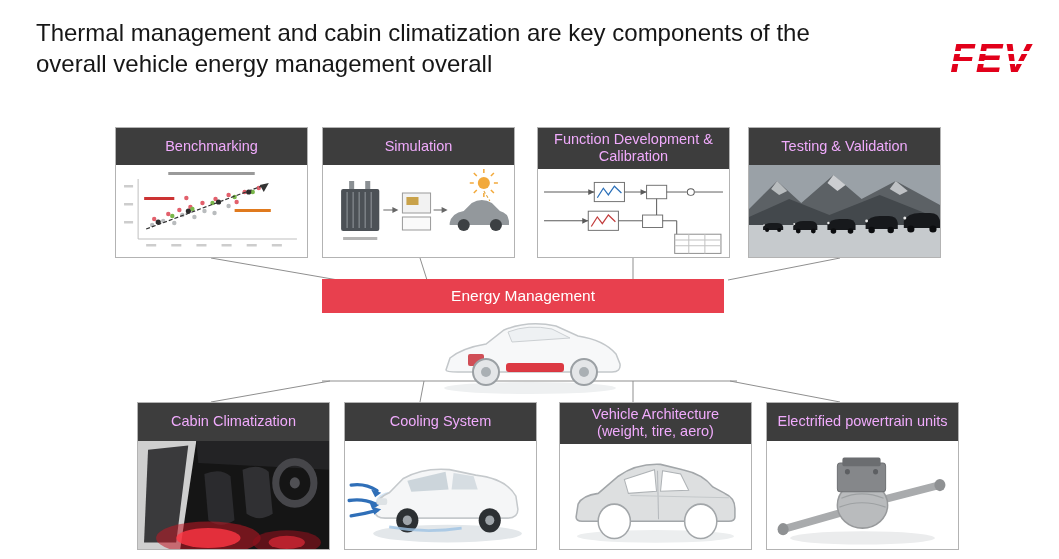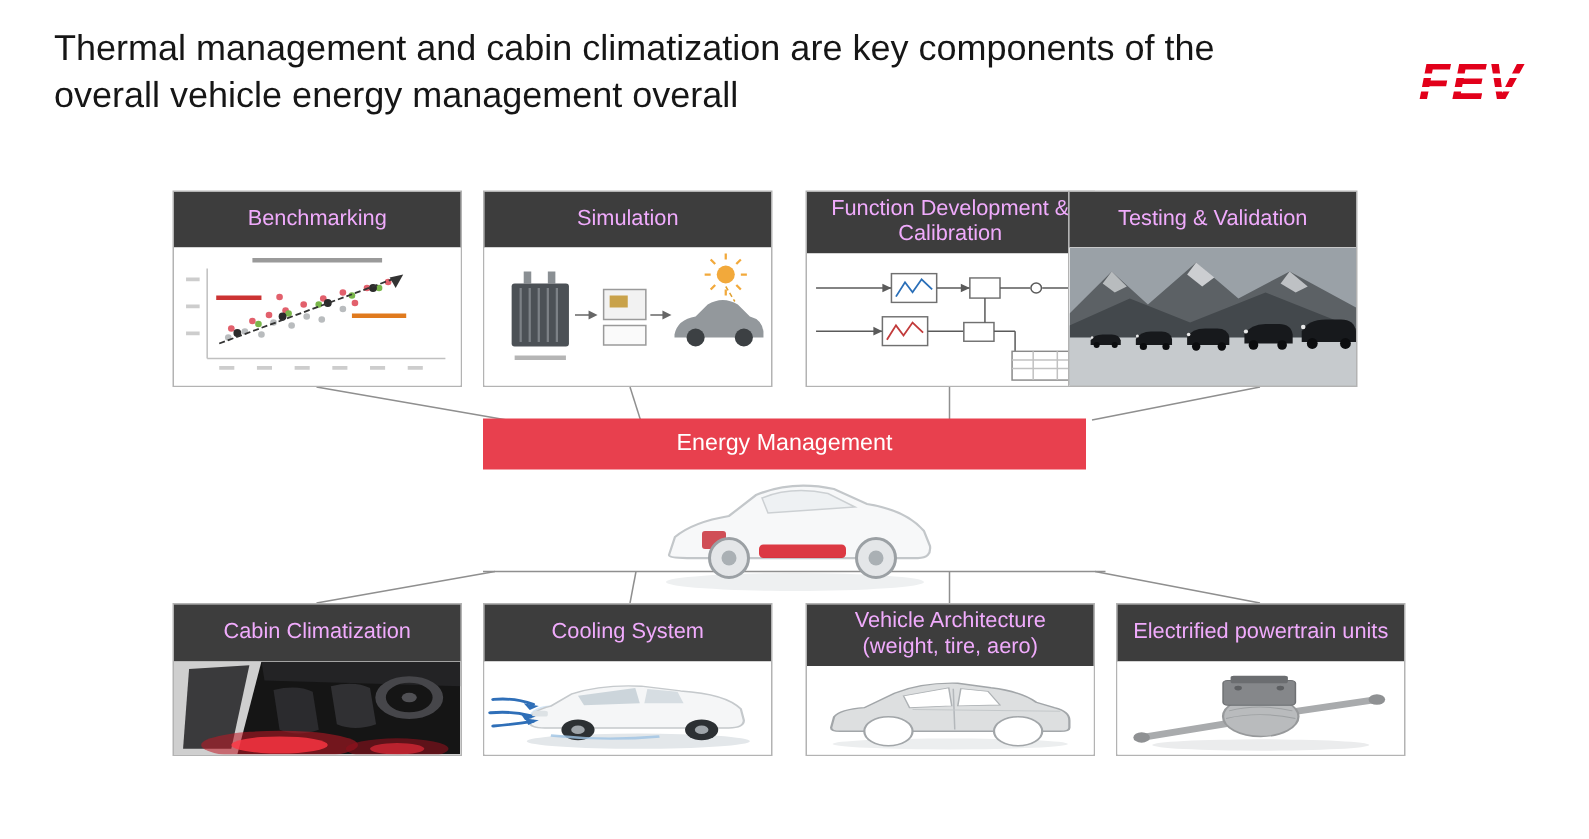--- a/index.html
+++ b/index.html
@@ -3,32 +3,32 @@
 <meta charset="utf-8">
 <style>
   * { margin:0; padding:0; box-sizing:border-box; }
   html,body { background:#ffffff; }
   body { font-family:"Liberation Sans", sans-serif; }
   .slide { position:relative; width:1059px; height:559px; background:#fff; overflow:hidden; }
 
   .title { position:absolute; left:36px; top:18px; width:860px;
            font-size:24px; font-weight:400; color:#161616; line-height:1.28; }
 
-  .logo { position:absolute; top:38px; right:44px; font-size:34px; line-height:1;
+  .logo { position:absolute; top:38px; right:28px; font-size:40px; line-height:1;
           font-weight:800; font-style:italic; color:var(--logo-red,#e2001a); letter-spacing:1px; }
   .logo::before, .logo::after { content:""; position:absolute; left:-4px; right:-4px; height:3px; background:#fff; }
   .logo::before { top:32%; }
   .logo::after  { top:58%; }
 
   .connectors { position:absolute; left:0; top:0; width:1059px; height:559px; z-index:0; }
 
   .box { position:absolute; width:193px; background:#fff; border:1px solid #b3b3b3;
          display:flex; flex-direction:column; z-index:1; }
   .box.top { top:127px; height:131px; }
-  .box.bottom { top:402px; height:102px; }
+  .box.bottom { top:402px; height:148px;margin-left:22px; }
   .box-header { background:var(--header-dark,#3d3d3d); color:#f0abfc; min-height:37px;
                 display:flex; align-items:center; justify-content:center; text-align:center;
                 font-size:14.5px; line-height:1.2; padding:3px 8px; flex:0 0 auto; }
   .box.bottom .box-header { min-height:38px; }
   .box-body { flex:1 1 auto; overflow:hidden; background:#fff; }
   .box-body svg { display:block; width:100%; height:100%; }
 
   .banner { position:absolute; left:322px; top:279px; width:402px; height:34px;
             background:var(--accent-red,#e8404e); color:#fff; display:flex;
             align-items:center; justify-content:center; font-size:15.5px; z-index:1; }
@@ -203,21 +203,21 @@
           <line x1="150" y1="68" x2="150" y2="88"></line>
             <line x1="166" y1="68" x2="166" y2="88"></line>
         </g>
         <polygon points="56,24 50,21 50,27" fill="#5a5a5a"></polygon>
         <polygon points="108,24 102,21 102,27" fill="#5a5a5a"></polygon>
         <polygon points="50,54 44,51 44,57" fill="#5a5a5a"></polygon>
       </svg>
     </div>
   </div>
 
-  <div class="box top" style="left:712px">
+  <div class="box top" style="left:748px">
     <div class="box-header">
       <span>Testing &amp; Validation</span>
     </div>
     <div class="box-body">
       <svg viewBox="0 0 190 92" preserveAspectRatio="none">
         <rect width="190" height="92" fill="#9aa1a7"></rect>
         <polygon points="0,44 28,16 52,38 84,10 112,34 146,16 190,40 190,92 0,92" fill="#5c6165"></polygon>
         <polygon points="84,10 96,20 88,26 78,18" fill="#e8eaec" opacity="0.8"></polygon>
         <polygon points="146,16 158,26 150,30 140,24" fill="#e8eaec" opacity="0.7"></polygon>
         <polygon points="28,16 38,26 30,30 22,24" fill="#dfe2e4" opacity="0.7"></polygon>

